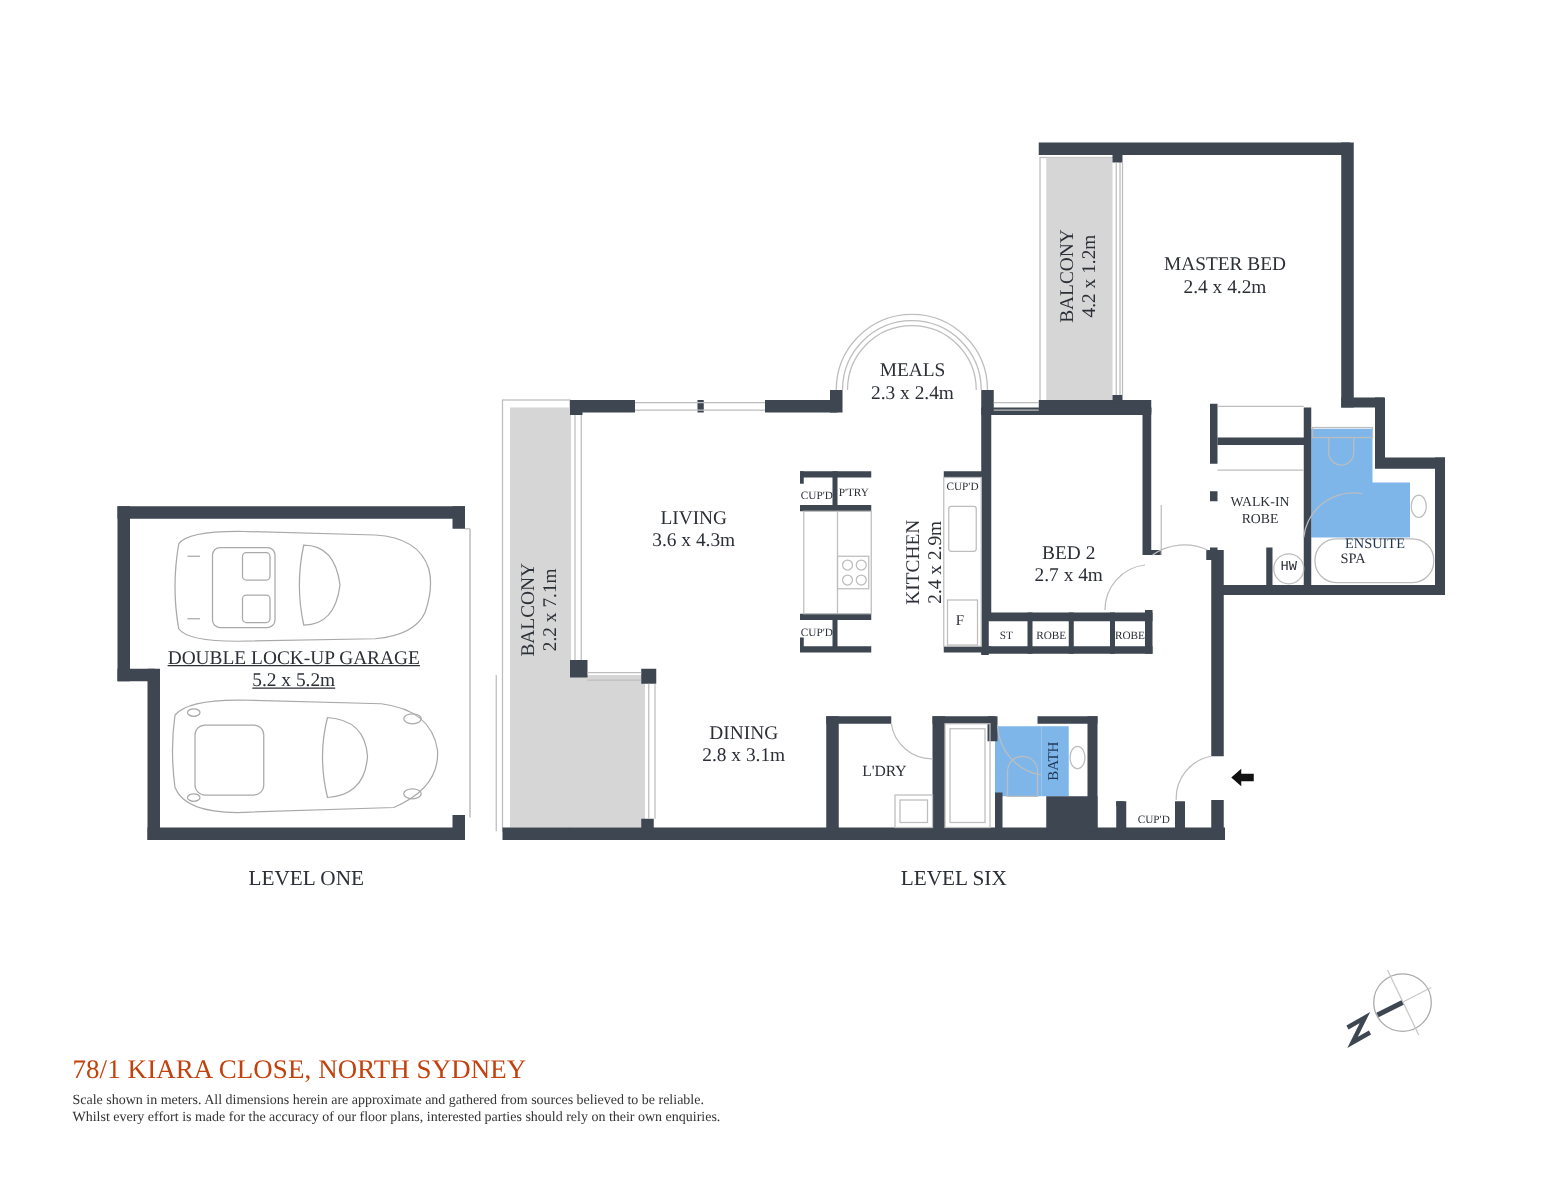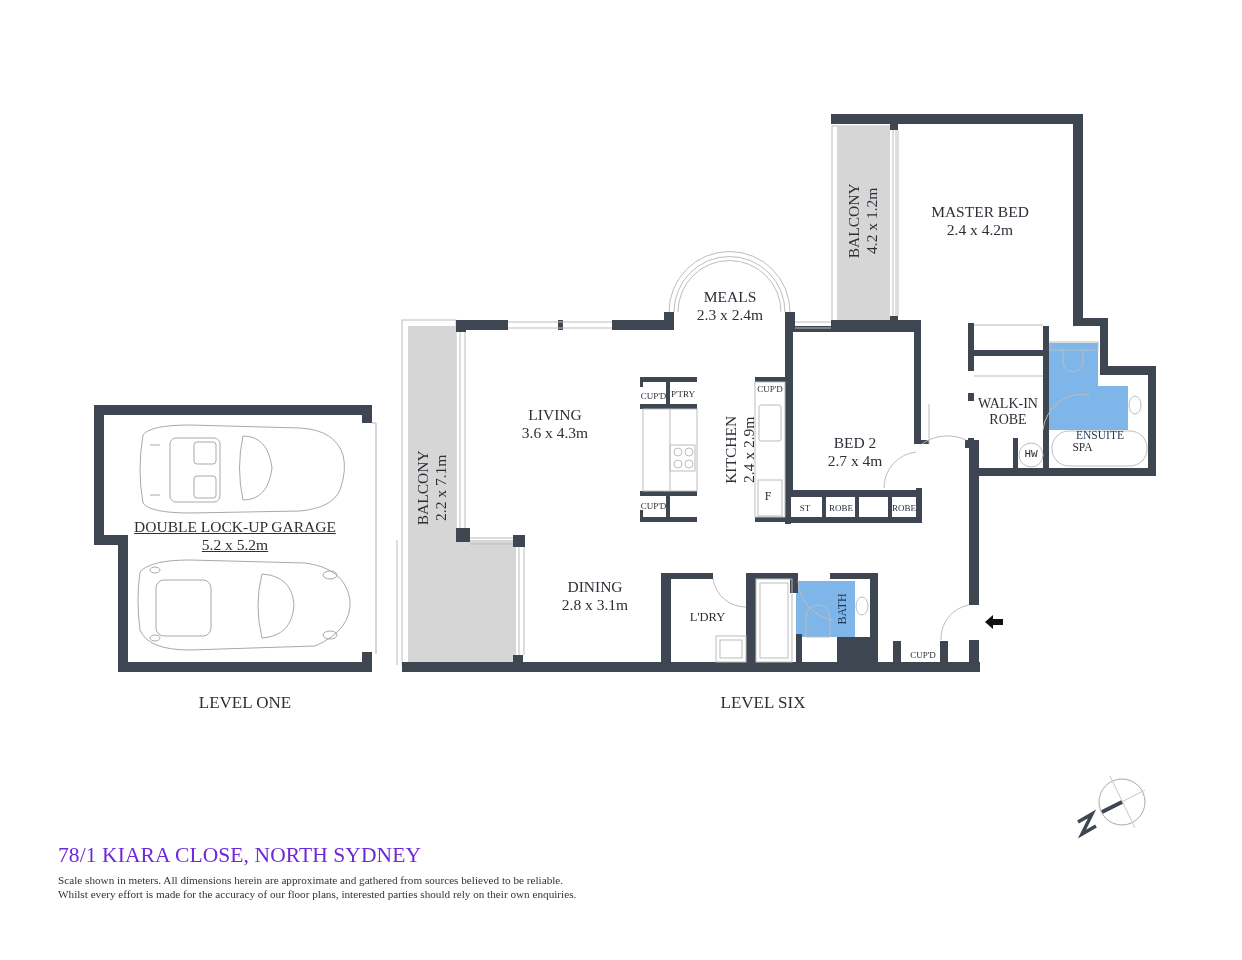--- a/index.html
+++ b/index.html
@@ -6,21 +6,21 @@
   body { width: 1242px; height: 960px; position: relative; overflow: hidden;
          font-family: "DejaVu Serif", "Liberation Serif", serif; color: #2b2b2b; }
   #plan { position: absolute; left: 0; top: 0; width: 1242px; height: 960px; }
   .lbl { position: absolute; text-align: center; white-space: nowrap;
          font-family: "Liberation Serif", "DejaVu Serif", serif; color: #2b2f36; line-height: 1.15; }
   .room { font-size: 15.5px; }
   .small { font-size: 9px; font-family: "Liberation Serif", serif; }
   .vert { transform: rotate(-90deg); transform-origin: center center; }
   .level { font-size: 17px; }
   .title { position: absolute; left: 58px; top: 843px; font-size: 21.5px;
-           font-family: "Liberation Serif", serif; color: #6d28d9; letter-spacing: 0.1px; }
+           font-family: "Liberation Serif", serif; color: #c2410c; letter-spacing: 0.1px; }
   .disc { position: absolute; left: 58px; font-size: 11.2px;
           font-family: "Liberation Serif", serif; color: #333; }
   .blue-text { color: #1f3554; }
 </style>
 </head>
 <body>
 
 <svg id="plan" viewBox="0 0 1242 960" xmlns="http://www.w3.org/2000/svg">
 
   <g fill="#3d4651">
@@ -257,21 +257,21 @@
 <div class="lbl room" style="left:915px; top:203px; width:130px;">
   <div>MASTER BED</div>
   <div>2.4 x 4.2m</div>
 </div>
 
 <div class="lbl room" style="left:805px; top:390px; width:100px;margin-top:44px;">
   <div>BED 2</div>
   <div>2.7 x 4m</div>
 </div>
 
-<div class="lbl" style="left:972px; top:396px; width:72px; font-size:14px;">
+<div class="lbl" style="left:972px; top:396px; width:72px; font-size:11px;">
   <div>WALK-IN</div>
   <div>ROBE</div>
 </div>
 
 <div class="lbl blue-text" style="left:1068px; top:409px; width:64px; font-size:11.5px;margin-top:20px;">
   <span>ENSUITE</span>
 </div>
 <div class="lbl" style="left:1060px; top:441px; width:45px; font-size:11.5px;">
   <span>SPA</span>
 </div>

